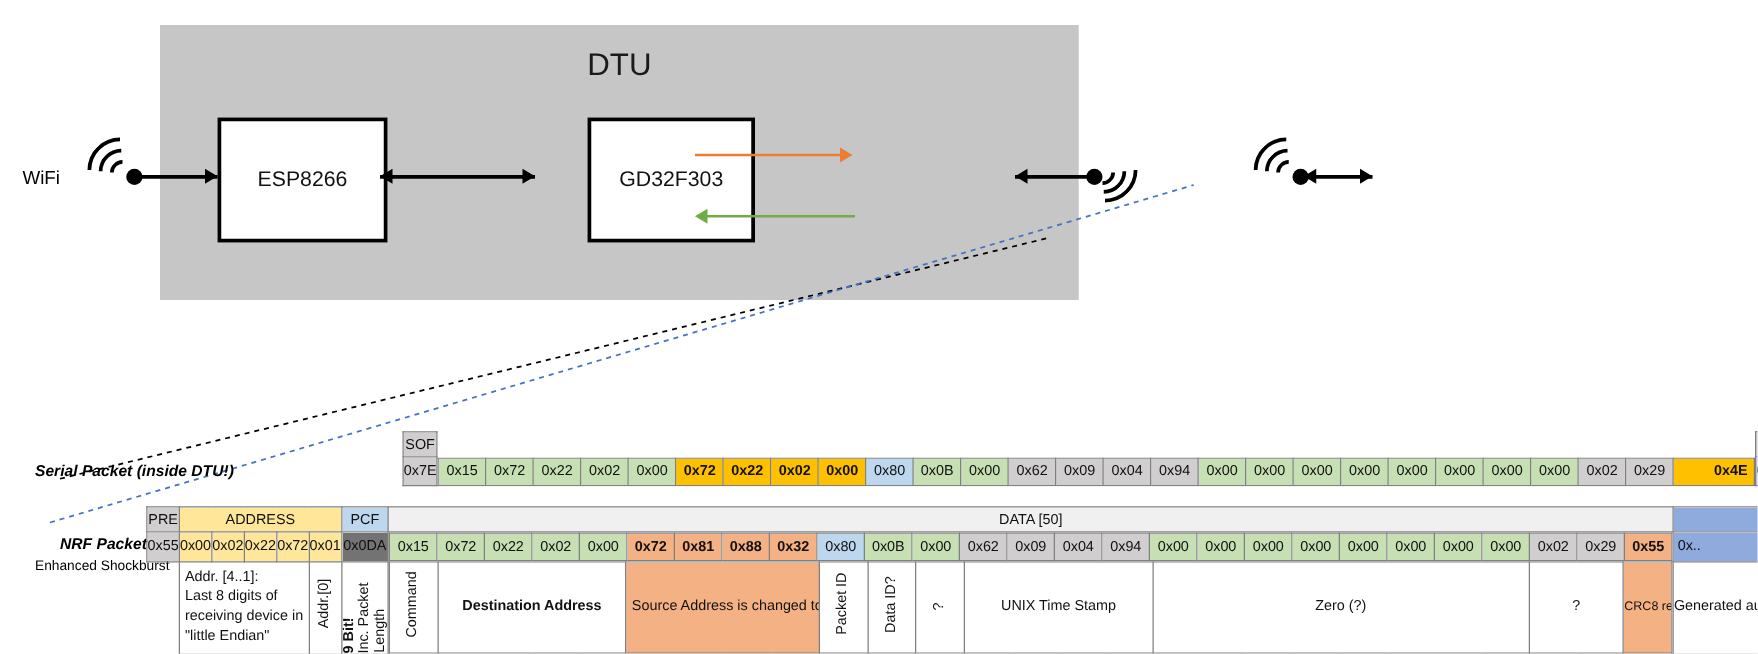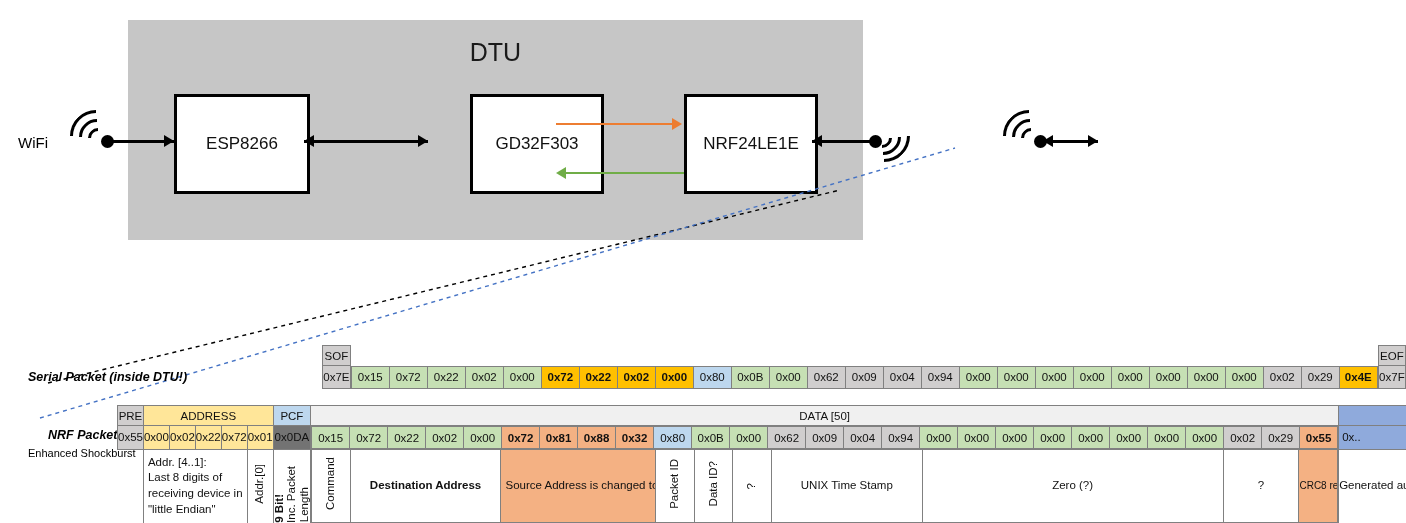--- a/index.html
+++ b/index.html
@@ -57,23 +57,20 @@
   <div class="enclosure" style="left:128px;top:20px;width:735px;height:220px;">
     <div class="enclosure-title" style="top:18px;">DTU</div>
   </div>
 
   <div class="chip" style="left:174px;top:94px;width:130px;height:94px;">
     <span>ESP8266</span>
   </div>
   <div class="chip" style="left:424px;top:94px;width:128px;height:94px;margin-left:46px;">
     <span>GD32F303</span>
   </div>
-  <div class="chip" style="left:684px;top:94px;width:128px;height:94px;">
-    <span>NRF24LE1E</span>
-  </div>
 
   <div class="wifi-label" style="left:18px;top:134px;text-align:right;">WiFi</div>
   <div class="dot" style="left:101px;top:135px;"></div>
   <div class="wave" style="left:88px;top:128px;width:14px;height:14px;transform:rotate(45deg);"></div>
   <div class="wave" style="left:79px;top:119px;width:30px;height:30px;transform:rotate(45deg);"></div>
   <div class="wave" style="left:70px;top:110px;width:46px;height:46px;transform:rotate(45deg);"></div>
 
   <div class="arrow" style="left:113px;top:140px;width:61px;"></div>
   <div class="ahead r" style="left:164px;top:135px;"></div>
 
@@ -143,21 +140,21 @@
                   <td class="byte" style="width: 37px; background: rgb(198, 224, 180);">0x00</td>
                   <td class="byte" style="width: 37px; background: rgb(198, 224, 180);">0x00</td>
                   <td class="byte" style="width: 37px; background: rgb(198, 224, 180);">0x00</td>
                   <td class="byte" style="width: 37px; background: rgb(198, 224, 180);">0x00</td>
                   <td class="byte" style="width: 37px; background: rgb(198, 224, 180);">0x00</td>
                   <td class="byte" style="width: 37px; background: rgb(198, 224, 180);">0x00</td>
                   <td class="byte" style="width: 37px; background: rgb(198, 224, 180);">0x00</td>
                   <td class="byte" style="width: 37px; background: rgb(198, 224, 180);">0x00</td>
                   <td class="byte" style="width: 37px; background: rgb(208, 206, 206);">0x02</td>
                   <td class="byte" style="width: 37px; background: rgb(208, 206, 206);">0x29</td>
-                  <td class="byte b" style="width: 37px; background: rgb(255, 192, 0);">0x4E</td>
+                  <td class="byte b" style="width: 37px; background: rgb(255, 192, 0); padding-left: 27px;">0x4E</td>
                 </tr>
               </tbody>
             </table>
       </td>
       <td class="byte" style="width:44px;background:#d0cece;">0x7F</td>
     </tr>
   </tbody>
     </table>
 
   <table class="tbl" style="left:117px;top:405px;">

